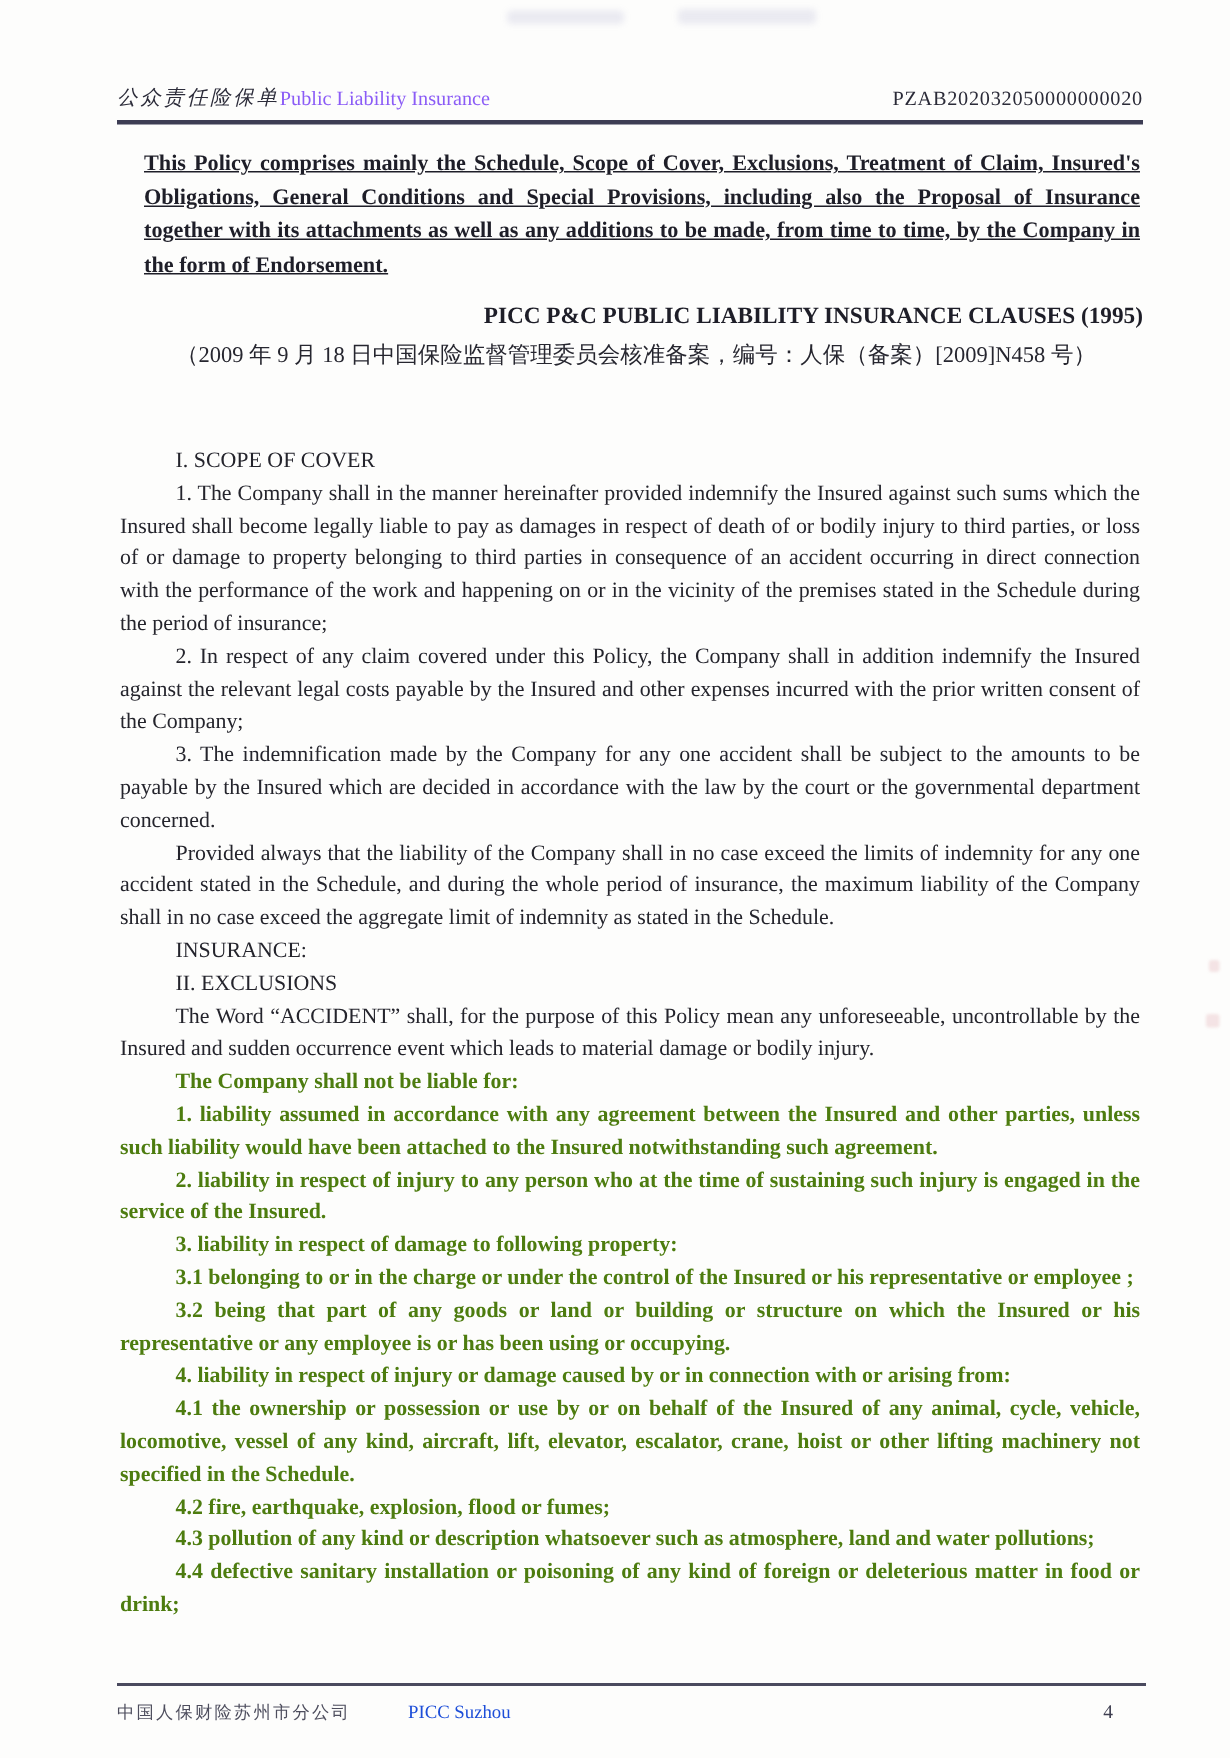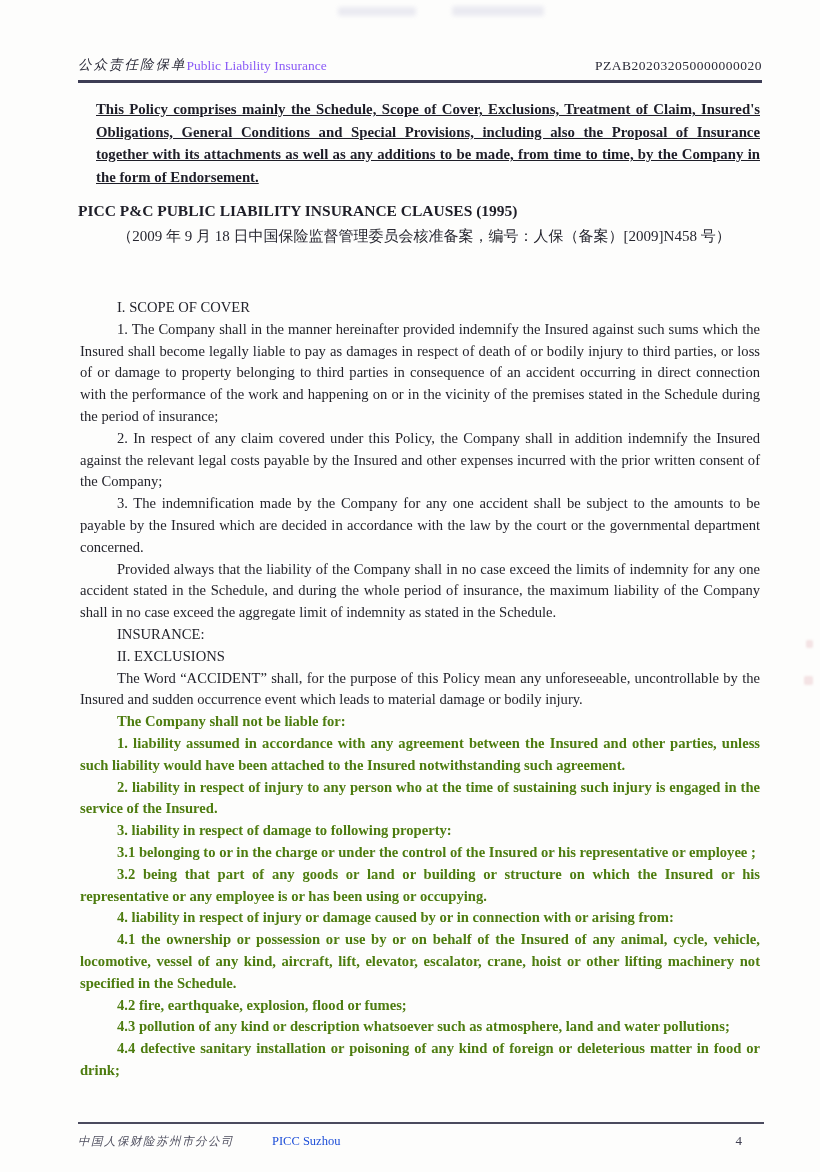--- a/index.html
+++ b/index.html
@@ -64,21 +64,21 @@
     line-height: 22.6px;
     text-align: justify;
     color: #1e1e28;
     text-decoration: underline;
   }
 
   
   .clauses-title {
     position: absolute;
     left: 78px; right: 58px; top: 202px;
-    text-align: left;
+    text-align: right;
     font-weight: bold;
     font-size: 15.5px;
     color: #1e1e28;
   }
   .clauses-subtitle {
     position: absolute;
     left: 78px; right: 50px; top: 227px;
     text-align: center;
     font-size: 15px;
     color: #26262f;
@@ -103,21 +103,20 @@
   .footer {
     position: absolute;
     left: 78px; right: 56px; top: 1122px;
     border-top: 2.5px solid #4a4a5e;
     padding-top: 9px;
     display: flex;
     align-items: baseline;
   }
   .footer-cn {
     font-size: 11.5px;
-    font-style: italic;
     letter-spacing: 1.5px;
     color: #4e4e5e;
   }
   .footer-en {
     font-size: 12.5px;
     margin-left: 38px;
     color: #1d4ed8;
   }
   .footer-page {
     margin-left: auto;

